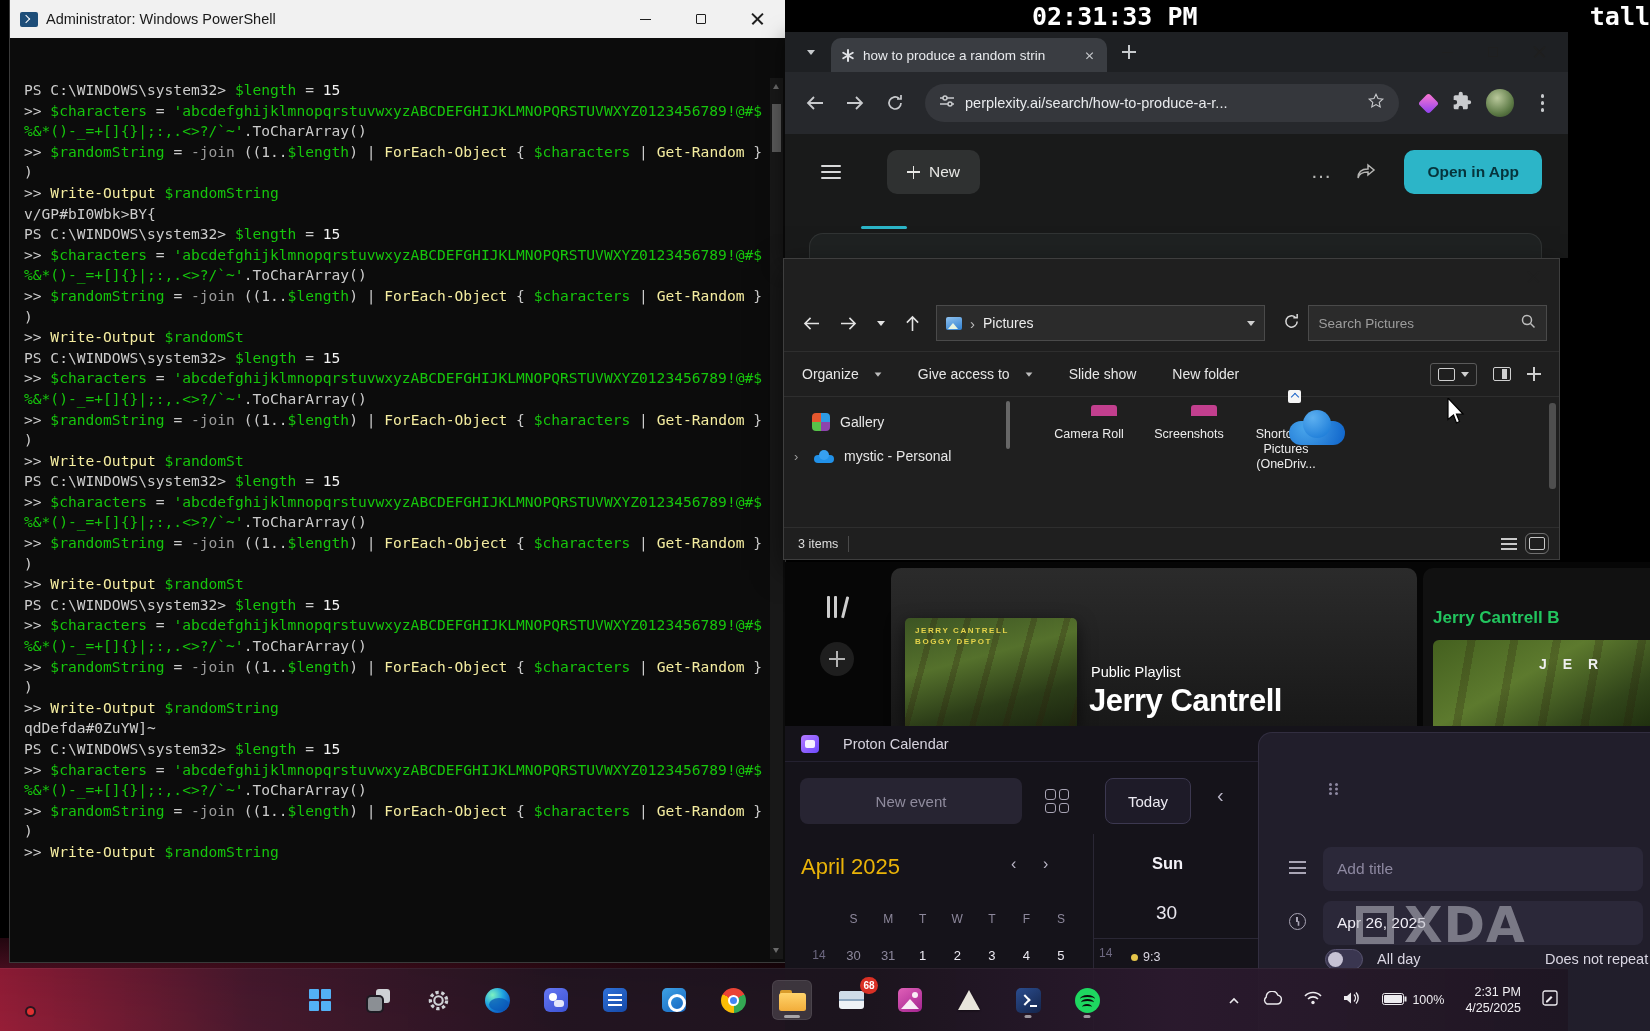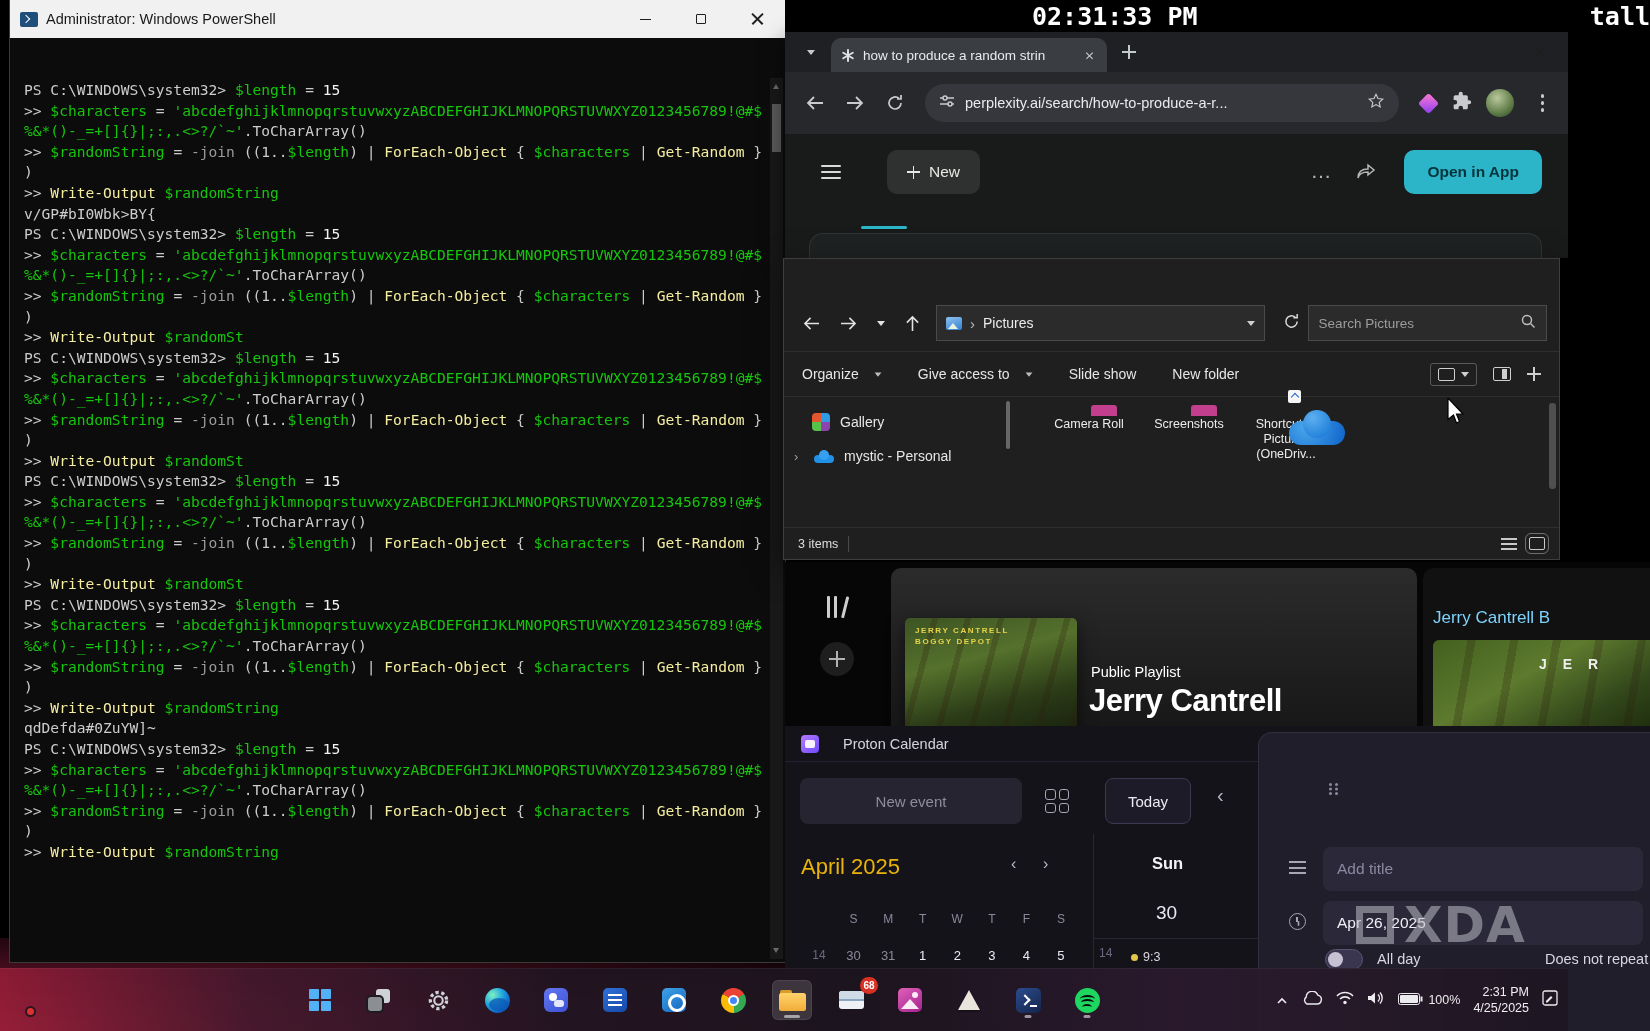--- a/index.html
+++ b/index.html
@@ -114,21 +114,21 @@
   .side-chev{color:#9d9d9d;font-size:13px;width:10px;margin-left:-18px}
   .gallery-ic{width:18px;height:18px;border-radius:4px;overflow:hidden;display:grid;grid-template-columns:1fr 1fr;grid-template-rows:1fr 1fr;flex:0 0 auto}
   .gallery-ic i:nth-child(1){background:#e4572e}.gallery-ic i:nth-child(2){background:#2e9be4}
   .gallery-ic i:nth-child(3){background:#57c24a}.gallery-ic i:nth-child(4){background:#8e44ad}
   .cloud-sm{width:20px;height:13px;position:relative;flex:0 0 auto}
   .cloud-sm::before{content:"";position:absolute;left:0;bottom:0;width:20px;height:8px;border-radius:5px;background:#2191e8}
   .cloud-sm::after{content:"";position:absolute;left:5px;top:0;width:10px;height:10px;border-radius:50%;background:#36a0f0}
   .side-scroll{position:absolute;right:0;top:4px;width:4px;height:48px;background:#676767;border-radius:2px}
   .ex-main{flex:1;position:relative}
   .tile{position:absolute;top:8px;width:96px;text-align:center;color:#ececec;font-size:12.5px;line-height:15px}
-  .tile .label{width:86px;margin:12px auto 0;overflow-wrap:anywhere;display:-webkit-box;-webkit-line-clamp:3;-webkit-box-orient:vertical;overflow:hidden}
+  .tile .label{width:86px;margin:22px auto 0;overflow-wrap:anywhere;display:-webkit-box;-webkit-line-clamp:3;-webkit-box-orient:vertical;overflow:hidden}
   .folder-pink{position:relative;width:60px;height:48px;margin:0 auto}
   .folder-pink::before{content:"";position:absolute;left:2px;top:0;width:26px;height:11px;background:#c23f8e;border-radius:3px 3px 0 0}
   .folder-pink::after{content:"";position:absolute;left:0;top:5px;right:0;bottom:0;background:linear-gradient(180deg,#f673bd 0%,#ec5fae 45%,#d7469b 100%);border-radius:3px}
   .cloud-big{position:relative;width:62px;height:48px;margin:0 auto}
   .cloud-big::before{content:"";position:absolute;left:3px;top:16px;width:56px;height:24px;border-radius:13px;background:radial-gradient(circle at 30% 25%,#4aa7ec,#0d62c9)}
   .cloud-big::after{content:"";position:absolute;left:17px;top:5px;width:28px;height:28px;border-radius:50%;background:radial-gradient(circle at 35% 28%,#5db0f0,#1173d4)}
   .shortcut-badge{position:absolute;left:2px;bottom:2px;width:13px;height:13px;background:#f5f5f5;border-radius:2px;z-index:1}
   .shortcut-badge::after{content:"";position:absolute;left:4px;top:4px;width:5px;height:5px;border-top:1.6px solid #1d66c9;border-right:1.6px solid #1d66c9;transform:rotate(-45deg)}
   .main-scroll{position:absolute;right:3px;top:6px;width:7px;height:86px;background:#4f4f4f;border-radius:3px}
   .ex-status{height:32px;border-top:1px solid #2e2e2e;display:flex;align-items:center;padding:0 14px;color:#dedede;font-size:12.5px;gap:10px}
@@ -149,21 +149,21 @@
   .sp-plus::before,.sp-plus::after{content:"";position:absolute;background:#b3b3b3}
   .sp-plus::before{left:9px;top:16px;width:16px;height:2px}.sp-plus::after{left:16px;top:9px;width:2px;height:16px}
   .sp-card{position:absolute;left:106px;top:6px;width:526px;bottom:0;background:linear-gradient(180deg,#2b2b2b,#181818);border-radius:10px 10px 0 0}
   .sp-art{position:absolute;left:14px;top:50px;width:172px;height:108px;border-radius:5px 5px 0 0;box-shadow:0 6px 18px rgba(0,0,0,.6);overflow:hidden;
     background:linear-gradient(165deg,#3c5423 0%,#55712c 38%,#2c3d18 72%,#1b250f 100%)}
   .sp-art::after{content:"";position:absolute;inset:0;background:repeating-linear-gradient(105deg,transparent 0 26px,rgba(46,28,12,.5) 26px 32px);opacity:.5}
   .sp-art-txt{position:absolute;left:10px;top:7px;color:#e5d34a;font-size:8px;letter-spacing:1.6px;line-height:11px;z-index:1;font-weight:bold}
   .sp-type{position:absolute;left:200px;top:96px;color:#fff;font-size:14.5px}
   .sp-name{position:absolute;left:198px;top:115px;color:#fff;font-size:31px;font-weight:800;letter-spacing:-.5px;white-space:nowrap}
   .sp-right{position:absolute;left:638px;top:6px;right:0;bottom:0;background:#111;border-radius:10px 0 0 0}
-  .sp-right-title{position:absolute;left:10px;top:40px;color:#7dd3fc;font-weight:normal;font-size:17px;white-space:nowrap}
+  .sp-right-title{position:absolute;left:10px;top:40px;color:#22c55e;font-weight:bold;font-size:17px;white-space:nowrap}
   .sp-right-art{position:absolute;left:10px;top:72px;right:0;bottom:0;border-radius:6px 0 0 0;overflow:hidden;
     background:linear-gradient(150deg,#44601f 0%,#5d7a2e 42%,#31451a 78%,#20300f 100%)}
   .sp-right-art::after{content:"";position:absolute;inset:0;background:repeating-linear-gradient(100deg,transparent 0 34px,rgba(40,26,10,.45) 34px 42px);opacity:.5}
   .sp-right-art-txt{position:absolute;left:106px;top:16px;color:#eee;font-weight:bold;font-size:14px;letter-spacing:6px;z-index:1}
 
   
   .calendar{position:absolute;left:785px;top:726px;width:865px;height:305px;background:#15131a;z-index:4;overflow:hidden}
   .cal-title{height:36px;display:flex;align-items:center;gap:24px;padding-left:16px;border-bottom:1px solid #242130}
   .proton-logo{width:18px;height:18px;border-radius:4px;background:linear-gradient(135deg,#b57aff,#6d4aff);position:relative}
   .proton-logo::after{content:"";position:absolute;left:4px;top:5px;width:10px;height:8px;border-radius:2px;background:rgba(255,255,255,.92)}
@@ -253,21 +253,21 @@
   .ic-photos::after{content:"";position:absolute;right:4px;top:4px;width:6px;height:6px;border-radius:50%;background:rgba(255,255,255,.9)}
   .ic-tri{width:0;height:0;border-left:11px solid transparent;border-right:11px solid transparent;border-bottom:20px solid #e8e5dc;filter:drop-shadow(0 1px 1px rgba(0,0,0,.45))}
   .ic-ps{width:25px;height:25px;border-radius:5px;background:linear-gradient(145deg,#2b4d8f,#14244a);position:relative}
   .ic-ps::before{content:"";position:absolute;left:5px;top:8px;width:6px;height:6px;border-right:2px solid #fff;border-bottom:2px solid #fff;transform:rotate(-45deg)}
   .ic-ps::after{content:"";position:absolute;right:4px;bottom:6px;width:7px;height:2px;background:#fff}
   .ic-spotify{width:25px;height:25px;border-radius:50%;background:#1ed760;position:relative;overflow:hidden}
   .ic-spotify i{position:absolute;left:5px;border-top:2.4px solid #0b0b0b;border-radius:50%}
   .ic-spotify i:nth-child(1){top:7px;width:15px;height:8px}
   .ic-spotify i:nth-child(2){top:11.5px;width:13px;height:7px;left:6px}
   .ic-spotify i:nth-child(3){top:16px;width:10px;height:6px;left:7px}
-  .tb-tray{position:absolute;right:10px;top:0;height:100%;display:flex;align-items:center;gap:13px;color:#eceaee}
+  .tb-tray{position:absolute;right:10px;top:0;height:100%;display:flex;align-items:center;gap:21px;color:#eceaee}
   .tray-clock{text-align:right;font-size:12.5px;line-height:16px;color:#f0eef2}
   .battery-group{display:flex;align-items:center;gap:5px;font-size:12.5px}
 
   
   .cursor{position:absolute;left:1447px;top:398px;z-index:9}
 </style>
 </head>
 <body>
 
 <div class="glow"></div>

